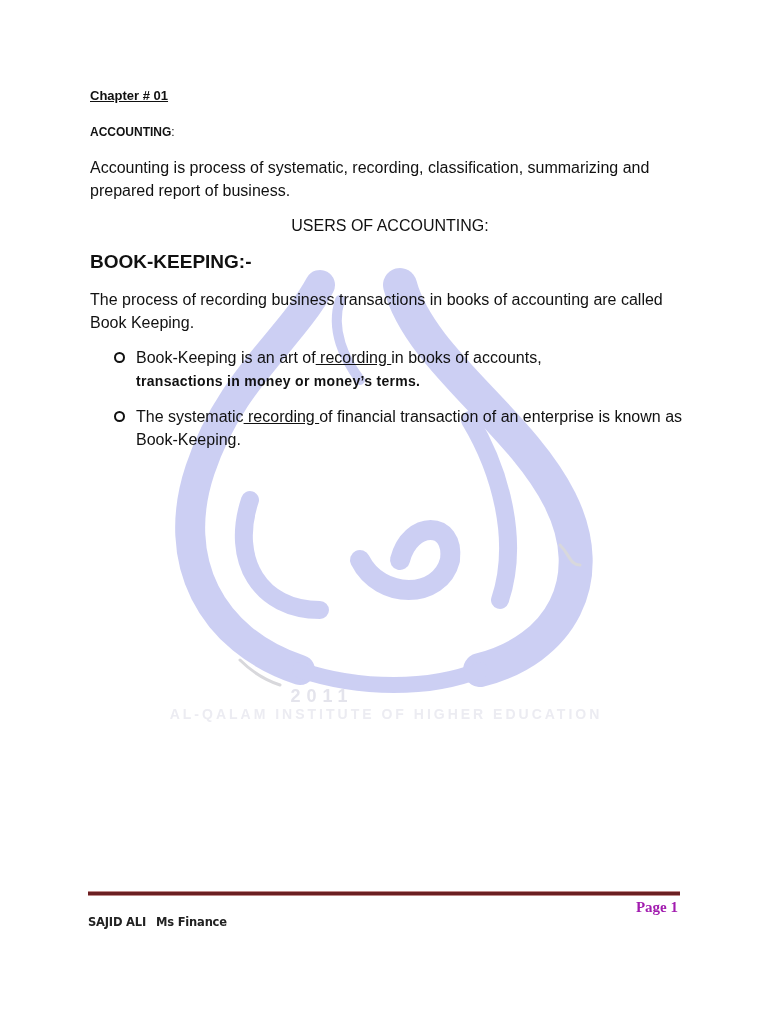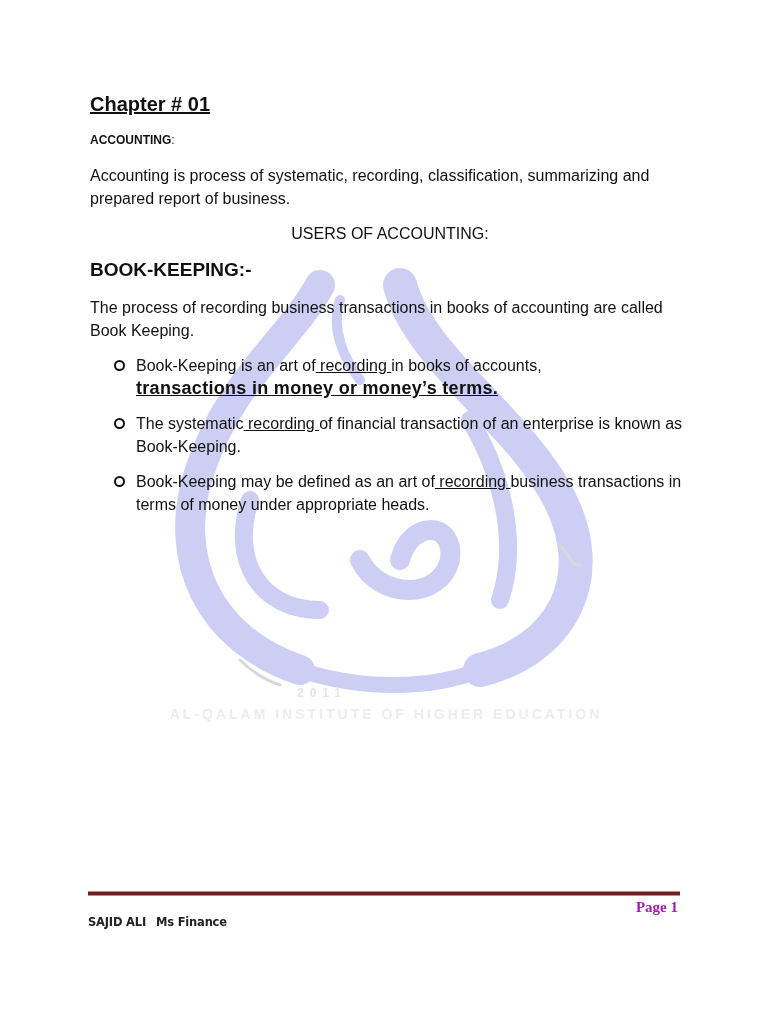--- a/index.html
+++ b/index.html
@@ -2,38 +2,38 @@
 <html><head>
   <meta charset="utf-8">
   <style>
     html, body { margin: 0; padding: 0; }
     body {
       width: 768px; height: 1024px; background: #ffffff; position: relative; overflow: hidden;
       font-family: "Liberation Sans", sans-serif; color: #111;
     }
     .watermark { position: absolute; left: 0; top: 0; width: 768px; height: 1024px; pointer-events: none; }
     .content { position: absolute; left: 90px; top: 86px; width: 600px; }
-    .chapter { font-size: 20px; font-weight: bold; text-decoration: underline; margin-top: 8px; line-height: 20px; }
+    .chapter { font-size: 13px; font-weight: bold; text-decoration: underline; margin-top: 0; line-height: 20px; }
     .heading { font-size: 12px; margin-top: 16px; line-height: 20px; }
     .heading b { font-weight: bold; }
     .para { font-size: 16px; line-height: 23px; margin-top: 14px; }
     .users-heading { font-size: 16px; line-height: 20px; margin-top: 14px; text-align: center; }
     .users-list { font-size: 16px; line-height: 20px; margin-top: 16px; }
     .bk-heading { font-size: 19px; font-weight: bold; margin-top: 14px; line-height: 24px; }
     .bullets { list-style: none; padding: 0; margin: 12px 0 0 24px; }
     .bullets li { position: relative; padding-left: 22px; font-size: 16px; line-height: 23px; margin-bottom: 12px; }
     .bullets li .ring { position: absolute; left: 0; top: 6px; width: 7px; height: 7px; border: 2.5px solid #111; border-radius: 50%; }
     .u { text-decoration: underline; }
-    .bold-line { font-weight: bold; font-size: 18px; letter-spacing: 0.3px; text-decoration: underline; }
+    .bold-line { font-weight: bold; font-size: 14px; letter-spacing: 0.3px; }
     .footer-line { position: absolute; left: 88px; top: 891px; width: 592px; height: 5px;
       background: linear-gradient(#c08a8a 0, #c08a8a 1px, #6b1f22 1px, #6b1f22 4px, #c08a8a 4px); }
     .page-num { position: absolute; right: 90px; top: 899px; font-family: "Liberation Serif", serif; font-size: 15px; font-weight: bold; color: #a21caf; }
     .author { position: absolute; left: 88px; top: 915px; font-family: "DejaVu Sans", sans-serif; font-size: 11.5px; font-weight: bold; color: #222; letter-spacing: -0.2px; }
     .author span + span { margin-left: 10px; }
-    .wm-year { position: absolute; left: 0; width: 644px; top: 686px; text-align: center; font-size: 12px; color: #e4e4ec; letter-spacing: 6px; font-weight: bold; }
+    .wm-year { position: absolute; left: 0; width: 644px; top: 686px; text-align: center; font-size: 18px; color: #e4e4ec; letter-spacing: 6px; font-weight: bold; }
     .wm-inst { position: absolute; left: 100px; width: 572px; top: 706px; text-align: center; font-size: 14px; color: #ececf2; letter-spacing: 3px; font-weight: bold; white-space: nowrap; overflow: hidden; }
   </style>
 </head>
 <body>
 
 <svg class="watermark" viewBox="0 0 768 1024">
   <g fill="none" stroke="#c4c7f2" stroke-linecap="round" opacity="0.85">
     <path d="M320 285 C 290 340, 230 380, 200 470 C 170 560, 210 640, 300 670" stroke-width="30"></path>
     <path d="M400 285 C 420 360, 520 420, 560 500 C 600 580, 560 650, 480 670" stroke-width="34"></path>
     <path d="M300 670 C 360 690, 430 690, 480 670" stroke-width="16"></path>
@@ -61,24 +61,20 @@
   <ul class="bullets">
     <li>
       <span class="ring"></span>
       <span>Book-Keeping is an art of</span><span class="u"> recording </span><span>in books of accounts,</span><br>
       <span class="bold-line">transactions in money or money’s terms.</span>
     </li>
     <li>
       <span class="ring"></span>
       <span>The systematic</span><span class="u"> recording </span><span>of financial transaction of an enterprise is known as Book-Keeping.</span>
     </li>
-    <li>
-      <span class="ring"></span>
-      <span>Book-Keeping may be defined as an art of</span><span class="u"> recording </span><span>business transactions in terms of money under appropriate heads.</span>
-    </li>
   </ul>
 </div>
 
 <div class="footer-line"></div>
 <div class="page-num">Page 1</div>
 <div class="author">
   <span>SAJID ALI</span><span>Ms Finance</span>
 </div>
 
 </body></html>

